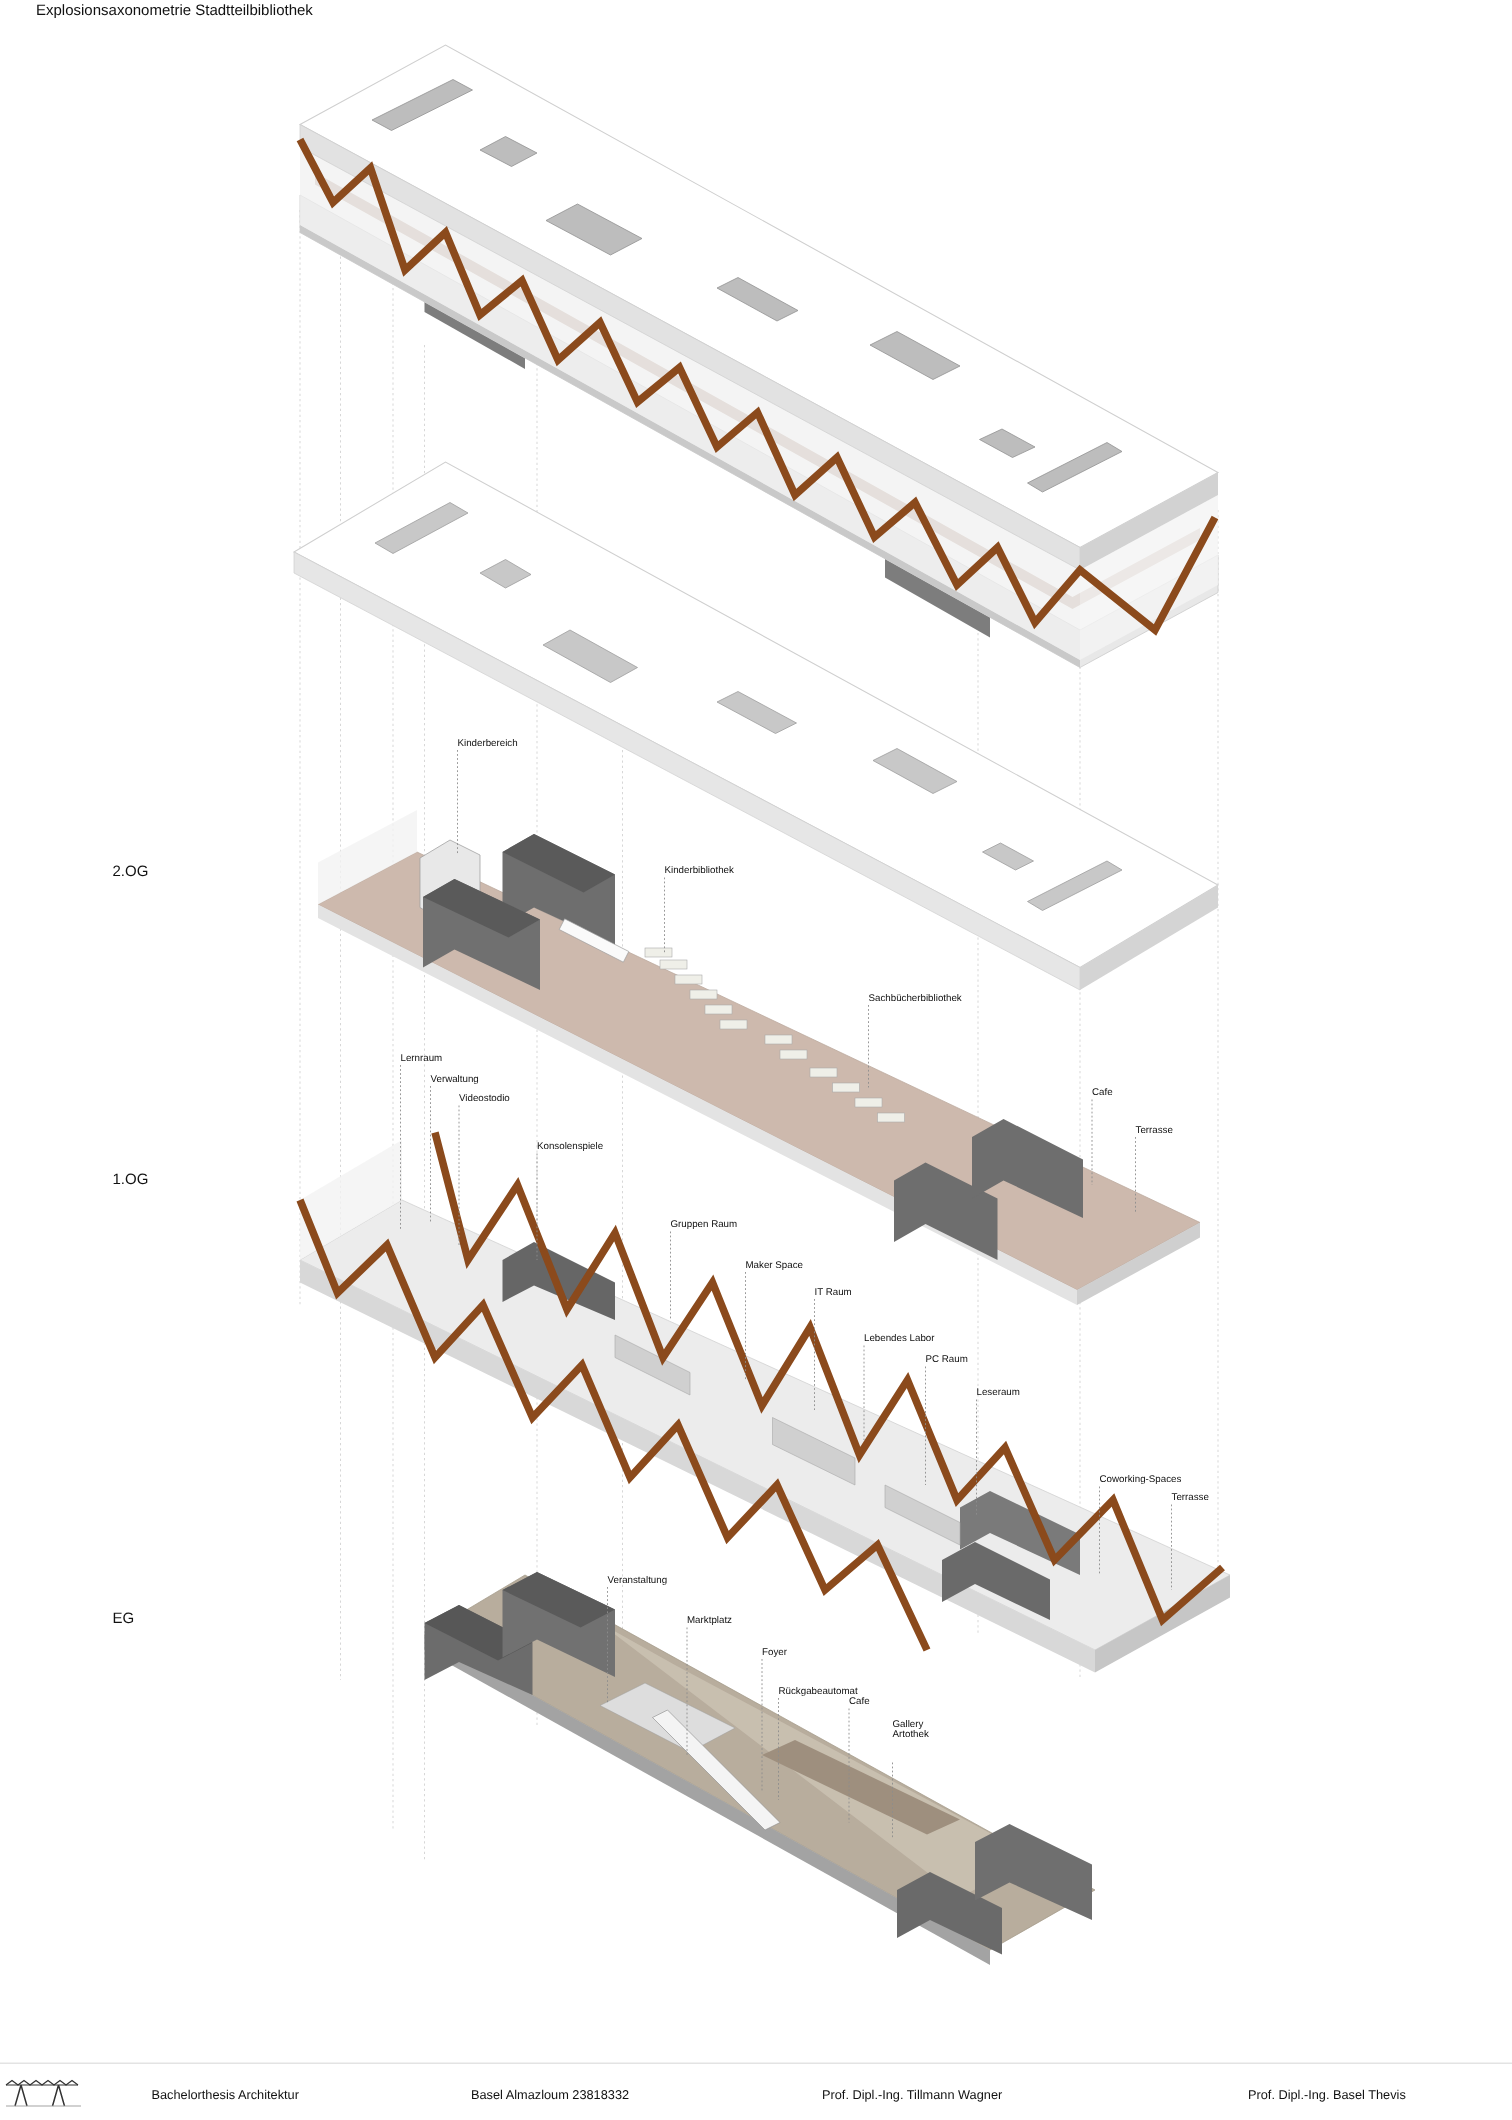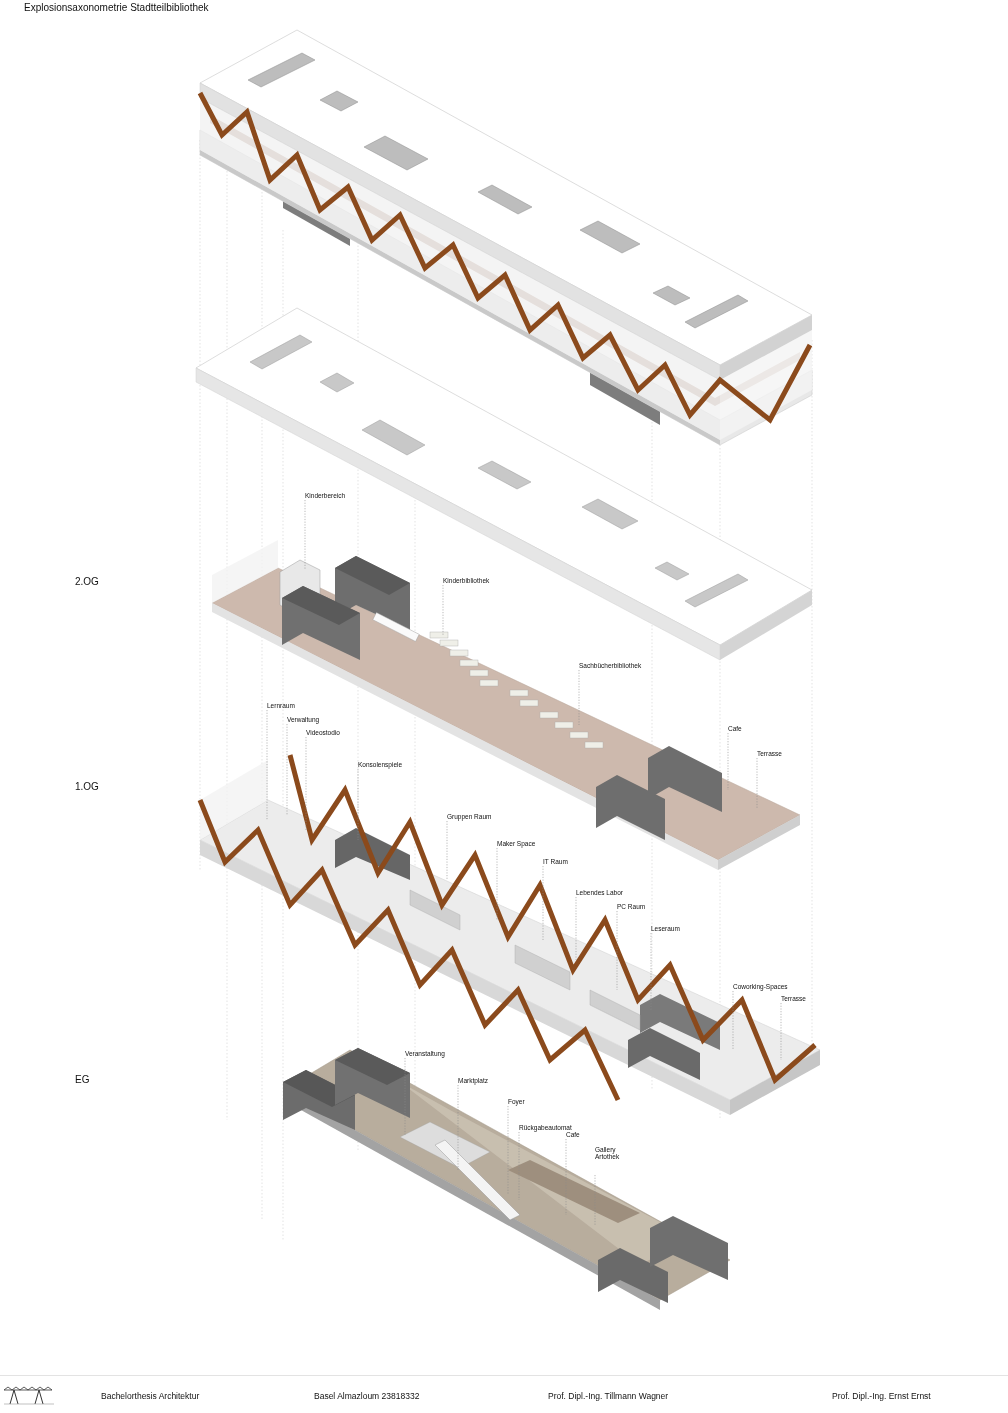--- a/index.html
+++ b/index.html
@@ -211,14 +211,14 @@
 <div class="footer">
   <svg class="logo" viewBox="0 0 52 22">
     <path d="M2,6 L6,3 L10,6 L14,3 L18,6 L22,3 L26,6 L30,3 L34,6 L38,3 L42,6 L46,3 L50,6" fill="none" stroke="#333" stroke-width="0.8"></path>
     <line x1="2" y1="6" x2="50" y2="6" stroke="#333" stroke-width="0.8"></line>
     <path d="M12,6 L8,20 M12,6 L16,20 M37,6 L33,20 M37,6 L41,20" stroke="#333" stroke-width="1" fill="none"></path>
     <line x1="2" y1="20" x2="52" y2="20" stroke="#999" stroke-width="0.6"></line>
   </svg>
   <div class="f" style="left:60px;margin-left:41px;">Bachelorthesis Architektur</div>
   <div class="f" style="left:314px;">Basel Almazloum 23818332</div>
   <div class="f" style="left:548px;">Prof. Dipl.-Ing. Tillmann Wagner</div>
-  <div class="f" style="left:832px;">Prof. Dipl.-Ing. Ernst Ernst</div>
+  <div class="f" style="left:832px;">Prof. Dipl.-Ing. Basel Thevis</div>
 </div>
 
 </body></html>

